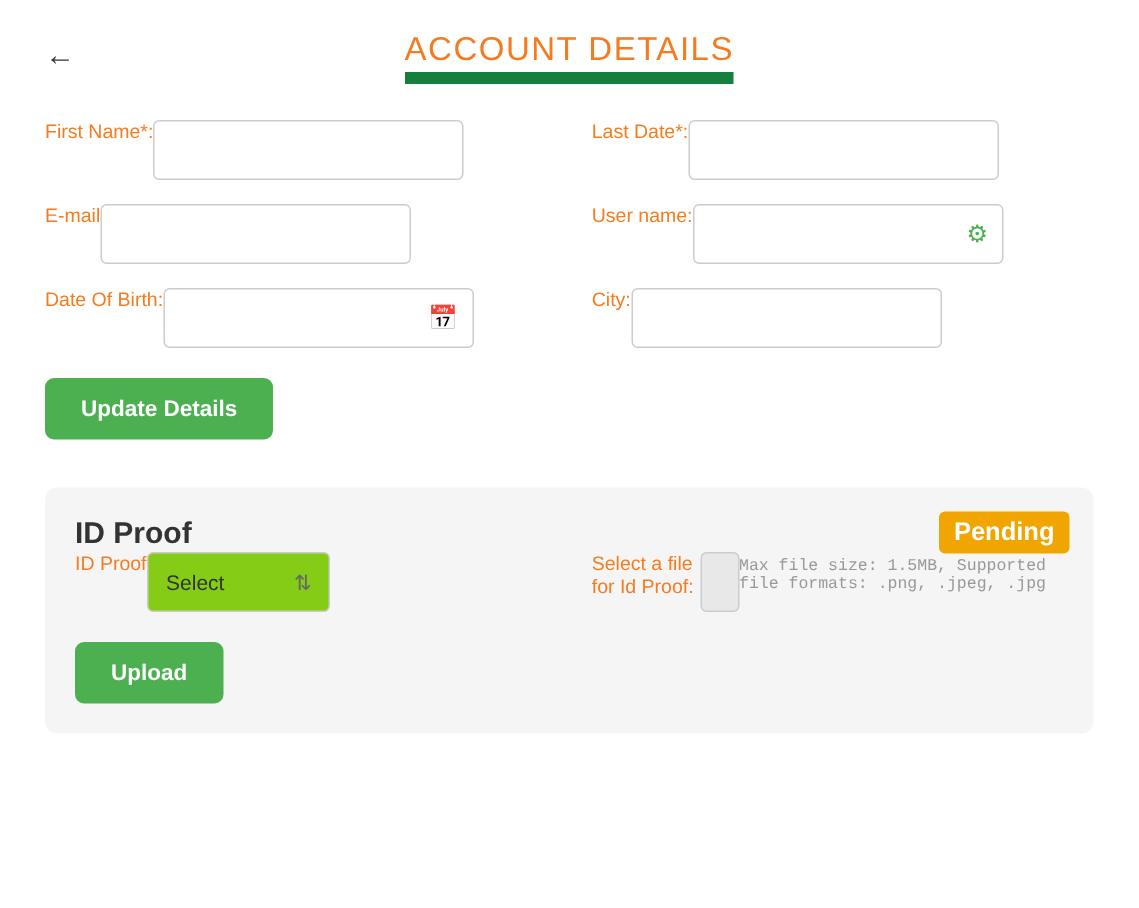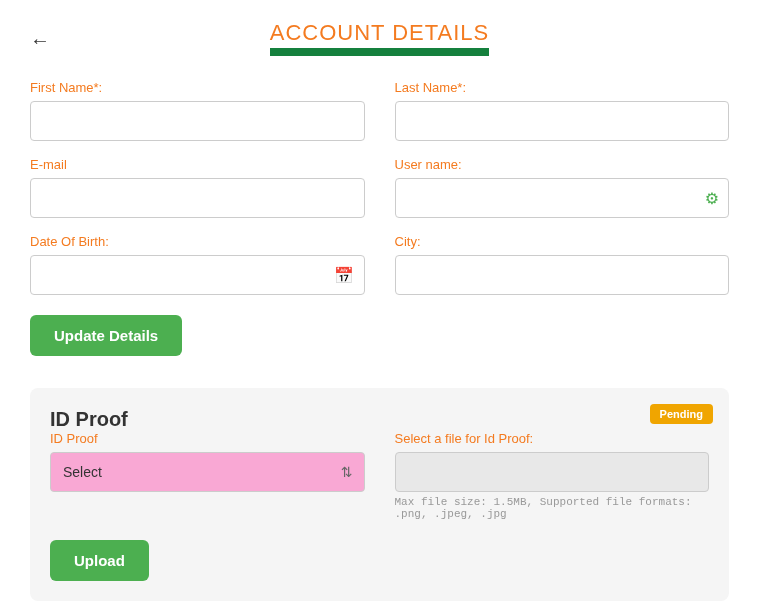--- a/index.html
+++ b/index.html
@@ -45,21 +45,21 @@
 
     .form-grid {
       display: grid;
       grid-template-columns: 1fr 1fr;
       gap: 16px 30px;
       margin-bottom: 20px;
     }
 
     .form-group {
       display: flex;
-      flex-direction: column;
+      flex-direction: row;
     }
 
     .form-label {
       font-size: 13px;
       color: #f47b20;
       margin-bottom: 6px;
     }
 
     .form-input {
       border: 1px solid #ccc;
@@ -110,40 +110,40 @@
       color: #333;
       margin-bottom: 16px;
     }
 
     .pending-badge {
       position: absolute;
       top: 16px;
       right: 16px;
       background: #f0a500;
       color: white;
-      font-size: 11px;
+      font-size: 17px;
       font-weight: bold;
       padding: 4px 10px;
       border-radius: 4px;
     }
 
     .id-proof-grid {
       display: grid;
       grid-template-columns: 1fr 1fr;
       gap: 16px 30px;
       margin-bottom: 10px;
     }
 
     .id-proof-select {
       border: 1px solid #ccc;
       border-radius: 4px;
       padding: 10px 12px;
       font-size: 14px;
       height: 40px;
-      background: #f9a8d4;
+      background: #84cc16;
       cursor: pointer;
       appearance: none;
       -webkit-appearance: none;
       width: 100%;
       background-image: none;
     }
 
     .select-wrapper {
       position: relative;
     }
@@ -232,21 +232,21 @@
 
 
 <div class="form-grid">
 
   <div class="form-group">
     <label class="form-label">First Name*:</label>
     <input type="text" class="form-input" placeholder="" style="">
   </div>
 
   <div class="form-group">
-    <label class="form-label">Last Name*:</label>
+    <label class="form-label">Last Date*:</label>
     <input type="text" class="form-input" placeholder="" style="">
   </div>
 
   <div class="form-group">
     <label class="form-label">E-mail</label>
     <input type="email" class="form-input" placeholder="" style="">
   </div>
 
   <div class="form-group">
     <label class="form-label">User name:</label>

